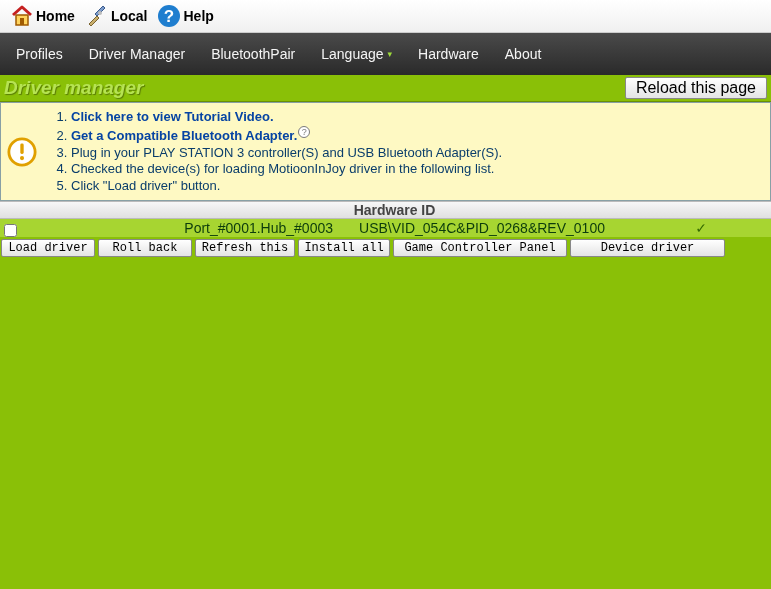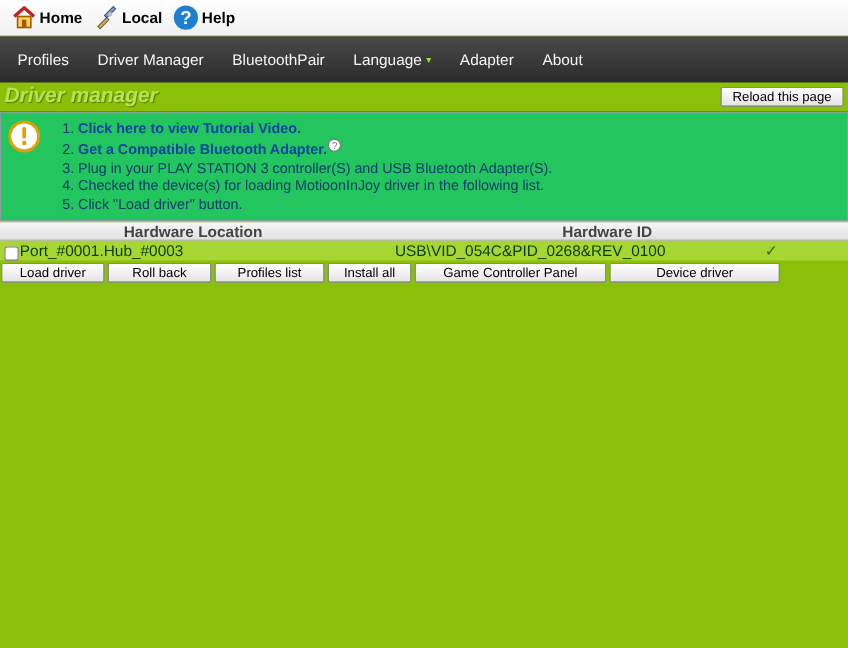--- a/index.html
+++ b/index.html
@@ -65,30 +65,30 @@
     flex: 1;
   }
   .reload-btn-wrap {
     padding-right: 4px;
   }
   .win-btn {
     background: linear-gradient(#ffffff,#e4e4e4);
     border: 1px solid #888;
     border-radius: 2px;
     padding: 1px 10px;
-    font-size: 12px;
+    font-size: 16px;
     cursor: pointer;
     font-family: inherit;
   }
   .info-box {
-    background: #22c55e;
+    background: #fef9c3;
     border: 1px solid #88a0a5;
     padding: 6px 6px 6px 6px;
     display: flex;
-    align-items: flex-start;
+    align-items: center;
     gap: 10px;
   }
   .exclaim {
     width: 30px; height: 30px;
     flex: 0 0 30px;
   }
   .step-list {
     list-style: decimal;
     padding-left: 24px;
     color: #0a3d6b;
@@ -125,28 +125,29 @@
   .col-joy  { flex: 0 0 140px; text-align:center; }
   .tbl-row {
     display:flex;
     background:#a7d531;
     color:#0c3c0c;
     font-size:14px;
     align-items:center;
     height:18px;
   }
   .tbl-row .col-check input { margin-left:2px; margin-top:1px; vertical-align:middle; }
-  .tbl-row .col-loc  { text-align:left; }
+  .tbl-row .col-loc  { text-align:right; }
   .tbl-row .col-id   { text-align:center; }
   .tbl-row .col-joy  { text-align:center; color:#356b00; font-size:14px; }
   .btn-row {
     display:flex;
     gap:3px;
     padding:2px 1px;
     background:#8ac007;
+    font-family:Liberation Mono, monospace;
   }
   .btn-row .win-btn {
     font-size:12px;
     padding:1px 0;
     text-align:center;
   }
   .green-area {
     background:#8ac007;
     height: 380px;
   }
@@ -181,21 +182,21 @@
 </div>
 
 <div class="menubar">
   <div class="menu-item">Profiles</div>
   <div class="menu-item">Driver Manager</div>
   <div class="menu-item">BluetoothPair</div>
   <div class="menu-item">
     <span>Language</span>
     <span class="dropdown-arrow">▾</span>
   </div>
-  <div class="menu-item">Adapter</div>
+  <div class="menu-item">Hardware</div>
   <div class="menu-item">About</div>
 </div>
 
 <div class="header-row">
   <div class="page-title">Driver manager</div>
   <div class="reload-btn-wrap">
     <button class="win-btn">Reload this page</button>
   </div>
 </div>
 
@@ -209,33 +210,32 @@
     <li><span class="link">Click here to view Tutorial Video.</span></li>
     <li><span class="link">Get a Compatible Bluetooth Adapter.</span><span class="qmark">?</span></li>
     <li class="plain-step">Plug in your PLAY STATION 3 controller(S) and USB Bluetooth Adapter(S).</li>
     <li class="plain-step">Checked the device(s) for loading MotioonInJoy driver in the following list.</li>
     <li class="plain-step">Click "Load driver" button.</li>
   </ol>
 </div>
 
 <div class="tbl-header">
   <div class="col-check"></div>
-  <div class="col-loc">Hardware Location</div>
   <div class="col-id">Hardware ID</div>
 </div>
 
 <div class="tbl-row">
   <div class="col-check"><input type="checkbox" style=""></div>
   <div class="col-loc">Port_#0001.Hub_#0003</div>
   <div class="col-id">USB\VID_054C&amp;PID_0268&amp;REV_0100</div>
   <div class="col-joy">✓</div>
 </div>
 
 <div class="btn-row">
   <button class="win-btn" style="width:94px">Load driver</button>
   <button class="win-btn" style="width:94px">Roll back</button>
-  <button class="win-btn" style="width:100px">Profiles list</button>
-  <button class="win-btn" style="width:76px">Install all</button>
+  <button class="win-btn" style="width:100px">Refresh this</button>
+  <button class="win-btn" style="width:92px">Install all</button>
   <button class="win-btn" style="width:174px">Game Controller Panel</button>
   <button class="win-btn" style="width:155px">Device driver</button>
 </div>
 
 <div class="green-area"></div>
 
 </body></html>

